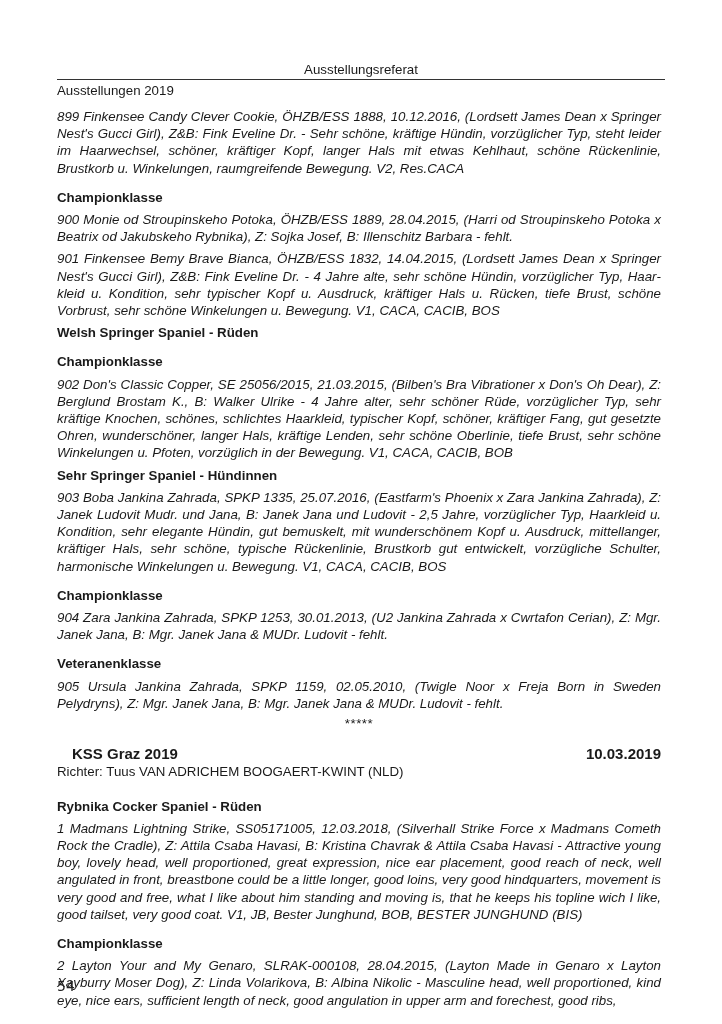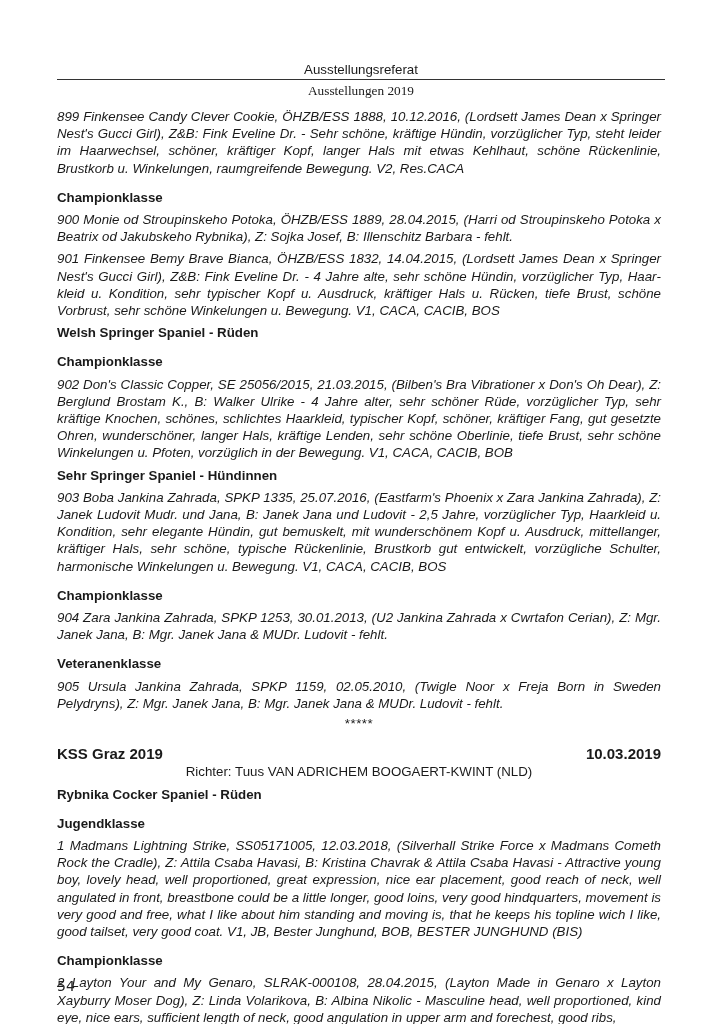--- a/index.html
+++ b/index.html
@@ -1,27 +1,27 @@
 <!DOCTYPE html>
 <html><head>
 <meta charset="utf-8">
 <style>
   html, body { margin: 0; padding: 0; background: #ffffff; }
   body { width: 722px; height: 1024px; position: relative; overflow: hidden; color: #1a1a1a;
          font-family: "Liberation Sans", sans-serif; }
   .header-title { position: absolute; top: 62px; left: 57px; width: 608px; text-align: center; font-size: 13.3px; }
   .header-rule { position: absolute; top: 79px; left: 57px; width: 608px; height: 0; border-top: 1.3px solid #333; }
-  .header-sub { position: absolute; top: 83px; left: 57px; width: 608px; text-align: center; font-size: 13.3px; font-family: Liberation Serif, serif; }
+  .header-sub { position: absolute; top: 83px; left: 57px; width: 608px; font-size: 13.3px; }
   .content { position: absolute; top: 108px; left: 57px; width: 604px; font-size: 13.3px; line-height: 17.2px; }
   .entry { text-align: justify; margin: 0 0 5px 0; hyphens: manual; font-style: italic; }
   .class-heading { font-weight: bold; margin: 12px 0 5px 0; }
   .breed-heading { font-weight: bold; margin: 0 0 5px 0; }
   .stars { text-align: center; margin: -2px 0 13px 0; letter-spacing: 0.5px; }
-  .show-title-row { display: flex; justify-content: space-between; font-weight: bold; font-size: 15px; line-height: 18px; }
-  .judge { margin: 0 0 5px 0; text-align: center; }
+  .show-title-row { display: flex; justify-content: space-between; font-weight: bold; font-size: 15px; line-height: 18px; margin-left: 15px; }
+  .judge { margin: 0 0 17px 0; }
   .page-number { position: absolute; top: 978px; left: 57px; font-family: "DejaVu Sans", sans-serif; font-size: 14px; color: #222; }
 </style>
 </head>
 <body>
 
 <div class="header-title">Ausstellungsreferat</div>
 <div class="header-rule"></div>
 <div class="header-sub">Ausstellungen 2019</div>
 
 <div class="content">
@@ -41,19 +41,18 @@
   <div class="class-heading">Veteranenklasse</div>
   <p class="entry">905 Ursula Jankina Zahrada, SPKP 1159, 02.05.2010, (Twigle Noor x Freja Born in Sweden Pelydryns), Z: Mgr. Janek Jana, B: Mgr. Janek Jana &amp; MUDr. Ludovit - fehlt.</p>
   <div class="stars">*****</div>
 
   <div class="show-title-row">
     <span>KSS Graz 2019</span>
     <span>10.03.2019</span>
   </div>
   <div class="judge">Richter: Tuus VAN ADRICHEM BOOGAERT-KWINT (NLD)</div>
   <div class="breed-heading">Rybnika Cocker Spaniel - Rüden</div>
-  <div class="class-heading">Jugendklasse</div>
   <p class="entry">1 Madmans Lightning Strike, SS05171005, 12.03.2018, (Silverhall Strike Force x Madmans Cometh Rock the Cradle), Z: Attila Csaba Havasi, B: Kristina Chavrak &amp; Attila Csaba Havasi - Attractive young boy, lovely head, well proportioned, great expression, nice ear placement, good reach of neck, well angulated in front, breastbone could be a little longer, good loins, very good hindquarters, movement is very good and free, what I like about him standing and moving is, that he keeps his topline wich I like, good tailset, very good coat. V1, JB, Bester Junghund, BOB, BESTER JUNGHUND (BIS)</p>
   <div class="class-heading">Championklasse</div>
   <p class="entry">2 Layton Your and My Genaro, SLRAK-000108, 28.04.2015, (Layton Made in Genaro x Layton Xayburry Moser Dog), Z: Linda Volarikova, B: Albina Nikolic - Masculine head, well proportioned, kind eye, nice ears, sufficient length of neck, good angulation in upper arm and forechest, good ribs,</p>
 </div>
 
 <div class="page-number">54</div>
 
 </body></html>

